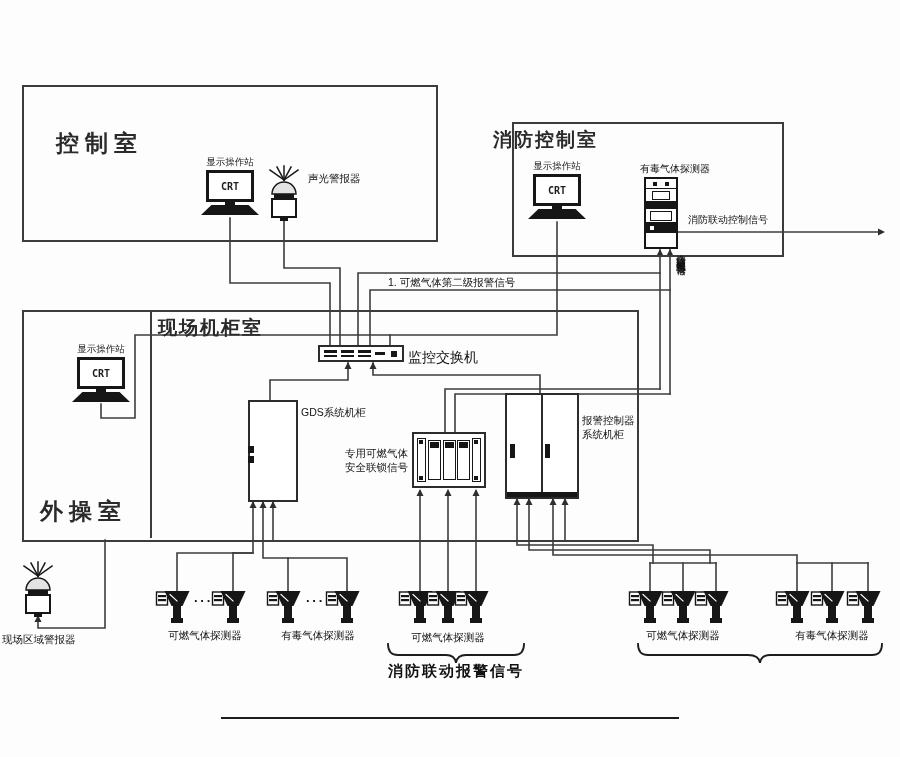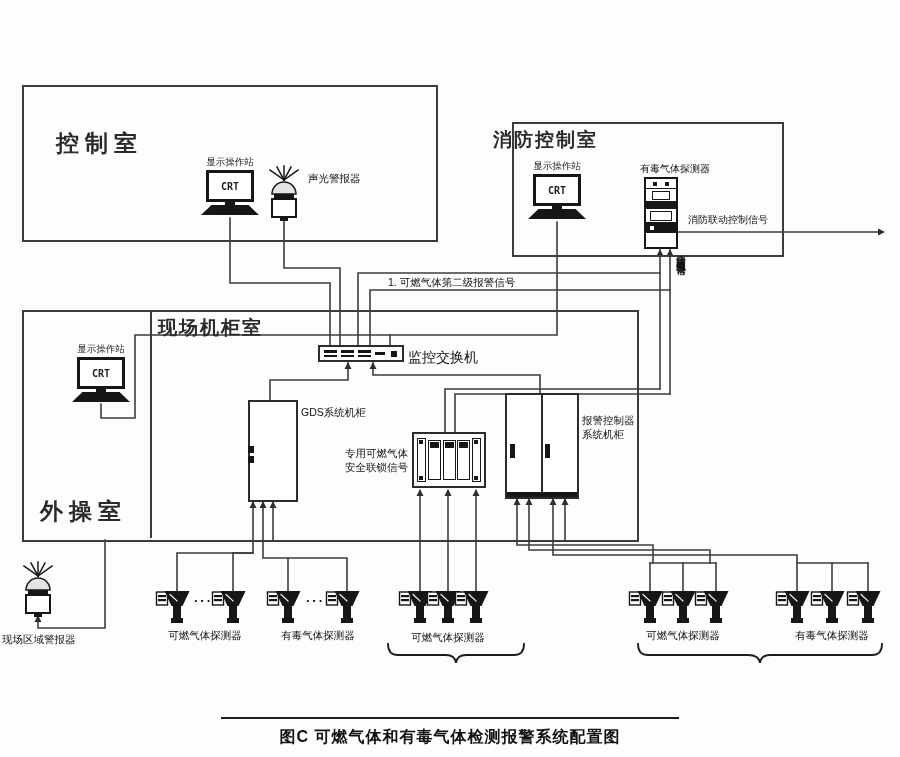--- a/index.html
+++ b/index.html
@@ -178,21 +178,20 @@
         <use href="#det-sym" x="454.5" y="585"></use>
       <use href="#det-sym" x="628.5" y="585"></use>
         <use href="#det-sym" x="661.5" y="585"></use>
         <use href="#det-sym" x="694.5" y="585"></use>
       <use href="#det-sym" x="775.5" y="585"></use>
         <use href="#det-sym" x="810.5" y="585"></use>
         <use href="#det-sym" x="846.5" y="585"></use>
     </g>
   </svg>
 
-  <div class="abs caption" style="left:150px;top:727px;width:600px;">图C 可燃气体和有毒气体检测报警系统配置图</div>
 
   <div class="box" style="left:22px;top:85px;width:412px;height:153px;"></div>
   <div class="box" style="left:512px;top:122px;width:268px;height:131px;"></div>
   <div class="box" style="left:22px;top:310px;width:613px;height:228px;"></div>
   <div class="abs" style="left:150px;top:310px;width:2px;height:228px;background:#3c3c3c;"></div>
 
   <div class="abs room-label-lg" style="left:56px;top:128px;">控制室</div>
   <div class="abs room-label-md" style="left:493px;top:127px;">消防控制室</div>
   <div class="abs room-label-md" style="left:158px;top:315px;">现场机柜室</div>
   <div class="abs room-label-lg" style="left:40px;top:452px;margin-top:44px;">外操室</div>
@@ -309,14 +308,15 @@
 
   <div class="abs ellipsis" style="left:194px;top:593px;">···</div>
   <div class="abs ellipsis" style="left:306px;top:593px;">···</div>
 
   <div class="abs lbl" style="left:160px;top:629px;width:90px;text-align:center;">可燃气体探测器</div>
   <div class="abs lbl" style="left:273px;top:629px;width:90px;text-align:center;">有毒气体探测器</div>
   <div class="abs lbl" style="left:403px;top:631px;width:90px;text-align:center;">可燃气体探测器</div>
   <div class="abs lbl" style="left:638px;top:629px;width:90px;text-align:center;">可燃气体探测器</div>
   <div class="abs lbl" style="left:787px;top:629px;width:90px;text-align:center;">有毒气体探测器</div>
 
+  <div class="abs brace-label" style="left:375px;top:662px;width:162px;">消防联动报警信号</div>
 
 </div>
 
 </body></html>

